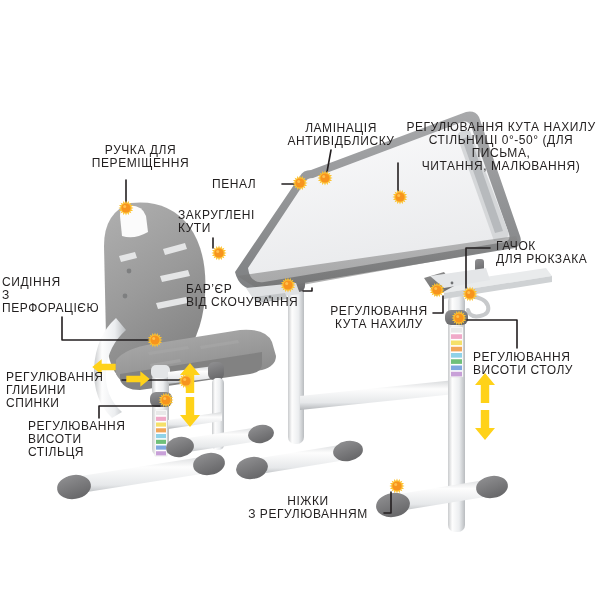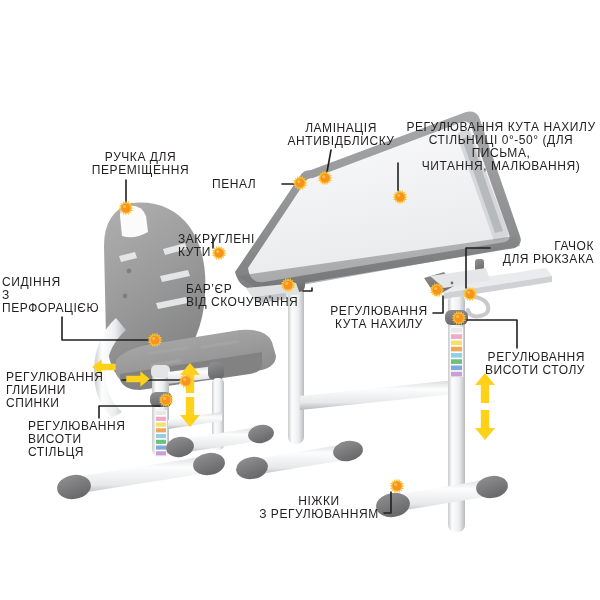--- a/index.html
+++ b/index.html
@@ -18,21 +18,21 @@
     position:absolute;
     color:#221f1f;
     font-weight:normal;
     font-size:12px;
     line-height:13px;
     letter-spacing:0.55px;
     white-space:pre-line;
     text-transform:uppercase;
   }
   .ta-r{}
-  .ta-l{text-align:right;}
+  .ta-l{text-align:left;}
   .ta-c{text-align:center;}
 </style>
 </head>
 <body>
 
 <div id="stage">
 
   <svg id="art" viewBox="0 0 600 600">
     <defs>
       <linearGradient id="gTopWhite" x1="0" y1="0" x2="0.3" y2="1">
@@ -302,41 +302,41 @@
         </g>
         <g>
           <polygon points="397.00,478.40 398.01,480.90 399.91,478.98 399.89,481.68 402.37,480.63 401.32,483.11 404.02,483.09 402.10,484.99 404.60,486.00 402.10,487.01 404.02,488.91 401.32,488.89 402.37,491.37 399.89,490.32 399.91,493.02 398.01,491.10 397.00,493.60 395.99,491.10 394.09,493.02 394.11,490.32 391.63,491.37 392.68,488.89 389.98,488.91 391.90,487.01 389.40,486.00 391.90,484.99 389.98,483.09 392.68,483.11 391.63,480.63 394.11,481.68 394.09,478.98 395.99,480.90" fill="#fdc230"></polygon>
           <circle cx="397" cy="486" r="4.6" fill="#f7941e"></circle>
           <circle cx="395.7" cy="484.5" r="1.5" fill="#ffc14d"></circle>
         </g>
       </g>
   </svg>
 
   <div id="labels">
-      <div class="callout ta-c" style="left: 78px; top: 151px; width: 125px;">РУЧКА ДЛЯ
+      <div class="callout ta-c" style="left: 78px; top: 144px; width: 125px;">РУЧКА ДЛЯ
 ПЕРЕМІЩЕННЯ</div>
       <div class="callout ta-r" style="left: 2px; top: 276px; width: 102px;">СИДІННЯ
 З ПЕРФОРАЦІЄЮ</div>
       <div class="callout ta-r" style="left: 6px; top: 371px; width: 114px;">РЕГУЛЮВАННЯ
 ГЛИБИНИ СПИНКИ</div>
       <div class="callout ta-r" style="left: 28px; top: 420px; width: 112px;">РЕГУЛЮВАННЯ
 ВИСОТИ СТІЛЬЦЯ</div>
       <div class="callout ta-r" style="left: 212px; top: 178px; width: 66px;">ПЕНАЛ</div>
-      <div class="callout ta-r" style="left: 178px; top: 209px; width: 92px; margin-top: 24px;">ЗАКРУГЛЕНІ
+      <div class="callout ta-r" style="left: 178px; top: 209px; width: 92px;">ЗАКРУГЛЕНІ
 КУТИ</div>
       <div class="callout ta-r" style="left: 186px; top: 283px; width: 118px;">БАР’ЄР
 ВІД СКОЧУВАННЯ</div>
       <div class="callout ta-c" style="left: 282px; top: 122px; width: 118px;">ЛАМІНАЦІЯ
 АНТИВІДБЛИСКУ</div>
       <div class="callout ta-c" style="left: 404px; top: 121px; width: 194px;">РЕГУЛЮВАННЯ КУТА НАХИЛУ
 СТІЛЬНИЦІ 0°-50° (ДЛЯ ПИСЬМА,
 ЧИТАННЯ, МАЛЮВАННЯ)</div>
       <div class="callout ta-l" style="left: 496px; top: 240px; width: 98px;">ГАЧОК
 ДЛЯ РЮКЗАКА</div>
       <div class="callout ta-c" style="left: 327px; top: 305px; width: 104px;">РЕГУЛЮВАННЯ
 КУТА НАХИЛУ</div>
       <div class="callout ta-l" style="left: 473px; top: 351px; width: 112px;">РЕГУЛЮВАННЯ
 ВИСОТИ СТОЛУ</div>
-      <div class="callout ta-c" style="left: 258px; top: 495px; width: 122px;">НІЖКИ
+      <div class="callout ta-c" style="left: 247px; top: 495px; width: 122px;">НІЖКИ
 З РЕГУЛЮВАННЯМ</div>
     </div>
 
 </div>
 
 </body></html>

